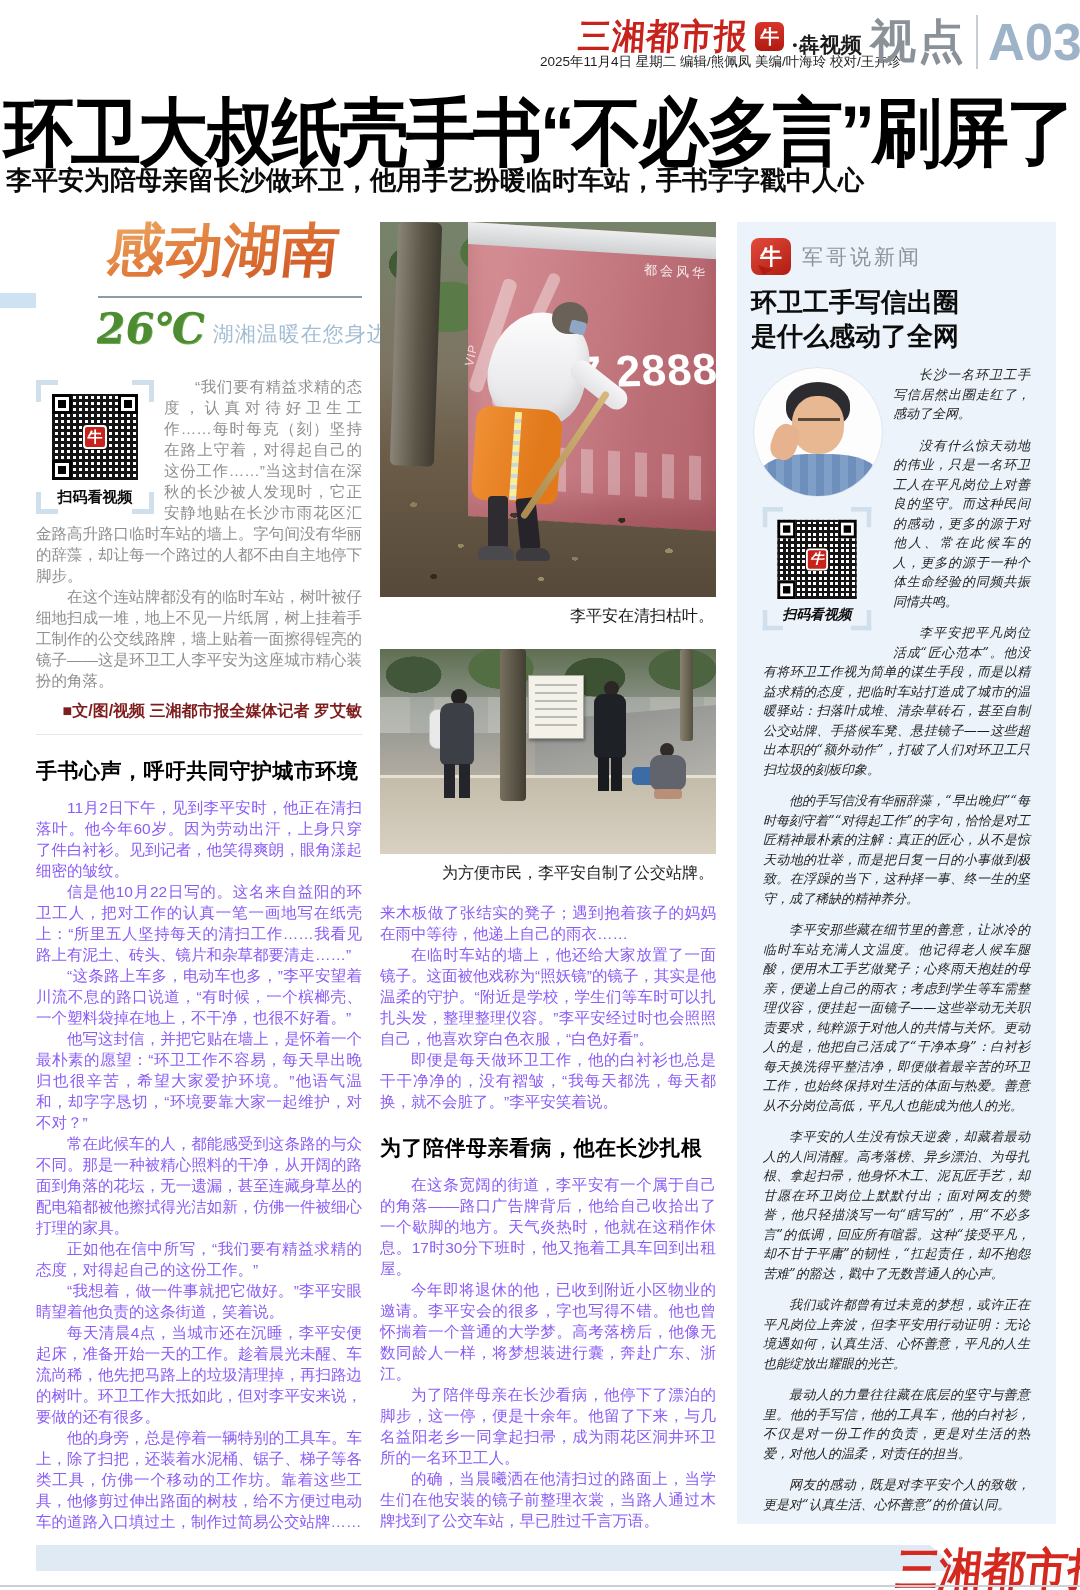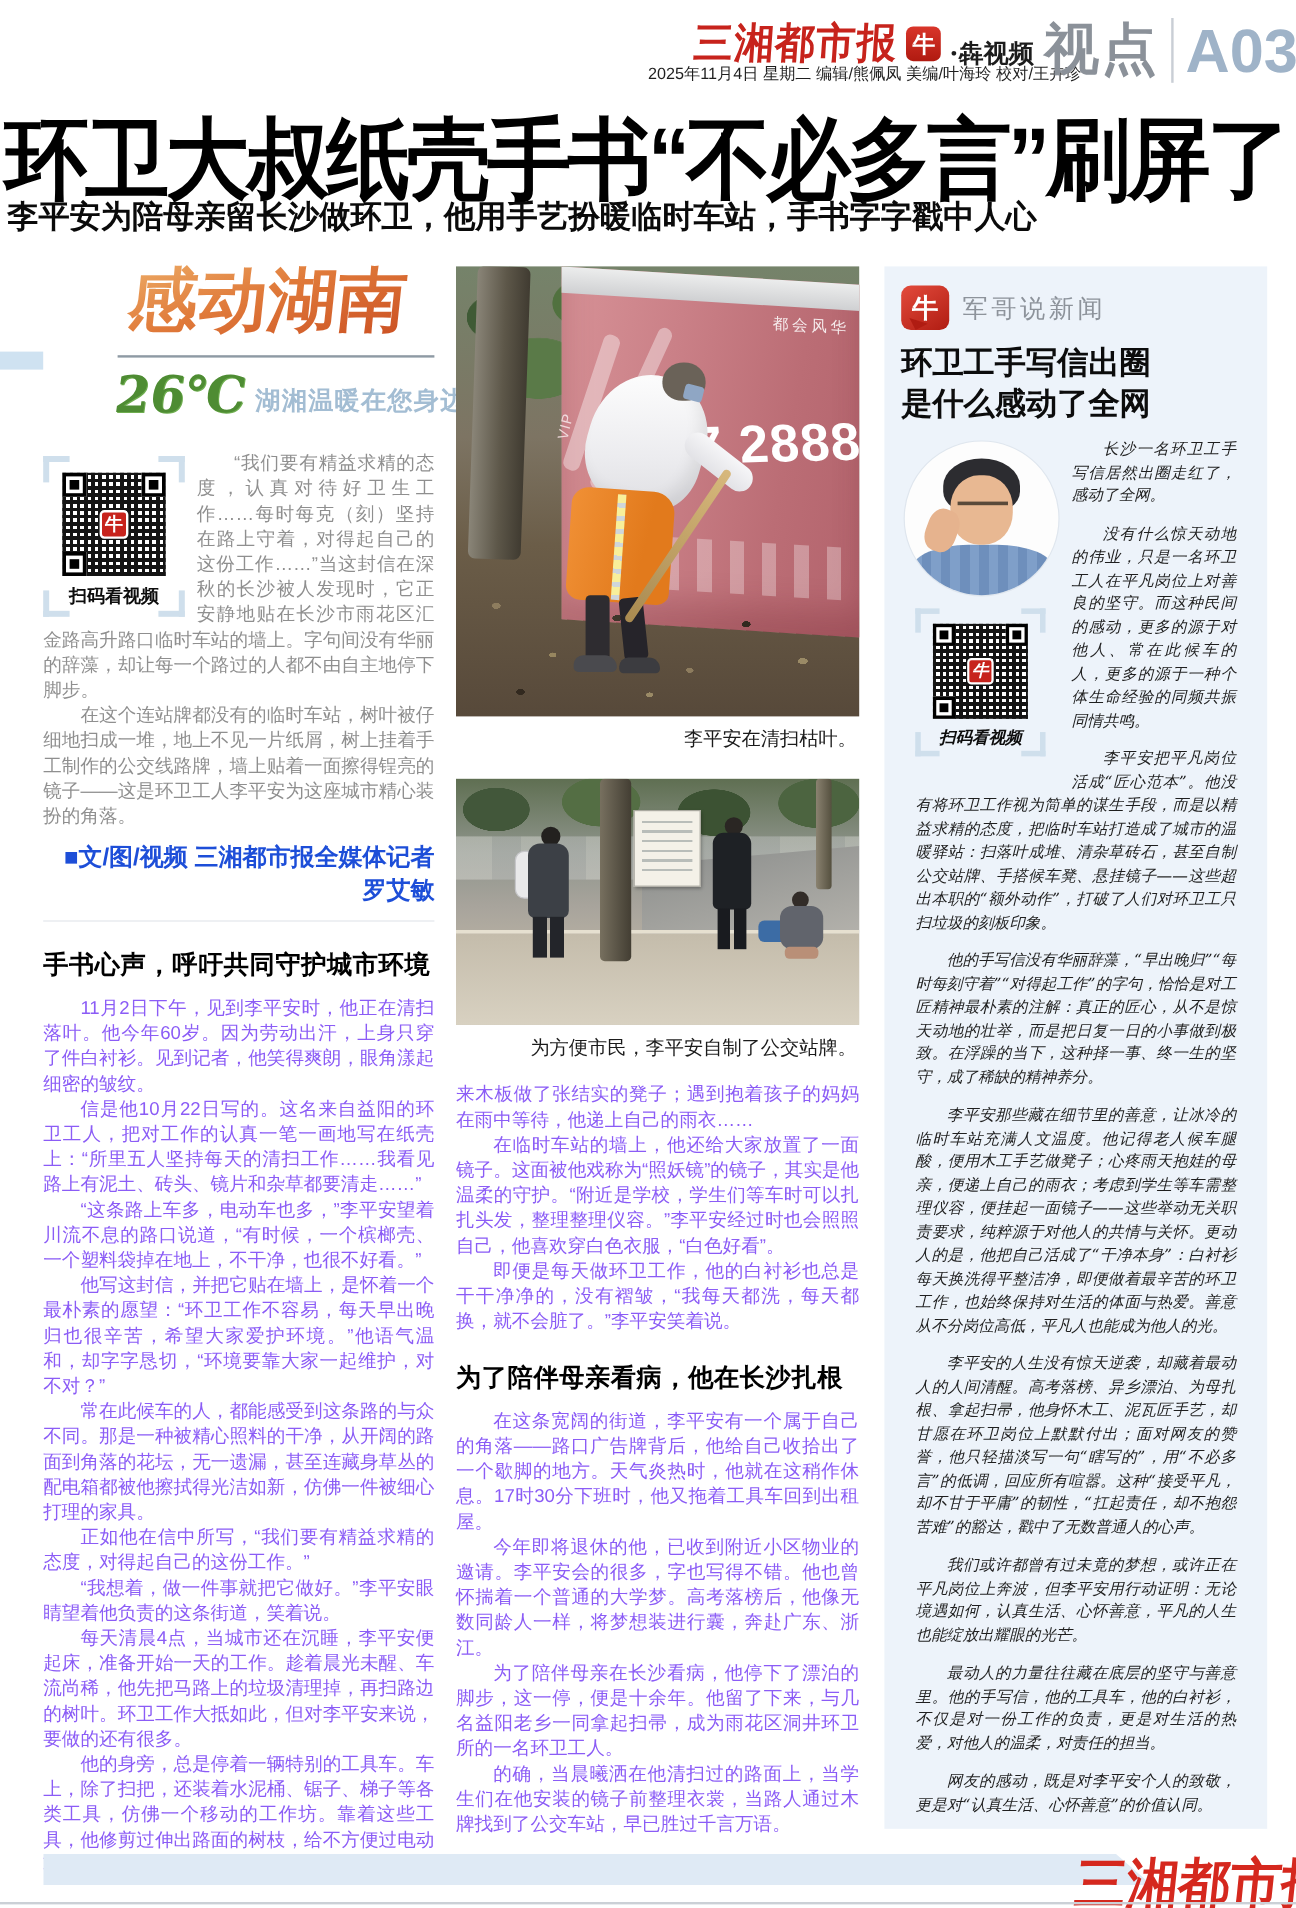--- a/index.html
+++ b/index.html
@@ -26,42 +26,42 @@
              box-sizing:border-box;padding:12px 14px;overflow:hidden;}
   
   .gdh{position:relative;height:146px;margin-bottom:8px;}
   .gdh-title{position:absolute;left:48px;top:-10px;width:278px;text-align:center;font-size:58px;font-weight:800;
              font-family:"DejaVu Serif",serif;transform:skewX(-6deg);
              background:linear-gradient(160deg,#eeb06a 5%,#e07a3a 45%,#c94c20 95%);
              -webkit-background-clip:text;background-clip:text;color:transparent;-webkit-text-fill-color:transparent;white-space:nowrap;}
   .gdh-line{position:absolute;left:62px;right:0;top:74px;border-top:2px solid #8e9aa4;}
   .gdh-sub{position:absolute;left:60px;top:82px;display:flex;align-items:flex-start;white-space:nowrap;}
   .gdh-temp{font-size:42px;font-weight:900;color:#4e8c33;font-family:"DejaVu Serif",serif;transform:skewX(-8deg);text-shadow:1px 1px 0 #6fae50;}
-  .gdh-tag{font-size:21px;color:#a3bdd3;margin-left:8px;margin-top:16px;letter-spacing:1px;font-weight:700;}
+  .gdh-tag{font-size:21px;color:#a3bdd3;margin-left:8px;margin-top:16px;letter-spacing:1px;font-weight:400;}
   .left-tab{position:absolute;left:0;top:293px;width:36px;height:15px;background:#cfe2f1;}
   
   .qr-area{position:relative;width:118px;height:134px;}
   .ck{position:absolute;width:22px;height:22px;border:5px solid #cfdfec;box-sizing:border-box;}
   .ck.tl{top:0;left:0;border-right:0;border-bottom:0}
   .ck.tr{top:0;right:0;border-left:0;border-bottom:0}
   .ck.bl{bottom:0;left:0;border-right:0;border-top:0}
   .ck.br{bottom:0;right:0;border-left:0;border-top:0}
   .qr-box{position:absolute;left:16px;top:14px;width:86px;height:86px;background:
       repeating-linear-gradient(0deg,#141414 0 3px,transparent 3px 6px),
       repeating-linear-gradient(90deg,#141414 0 3px,#ffffff 3px 6px);}
   .fp{position:absolute;width:20px;height:20px;background:#fff;border:3px solid #000;box-sizing:border-box;}
   .fp::after{content:'';position:absolute;inset:3px;background:#000;}
   .fp.tl{top:0;left:0}.fp.tr{top:0;right:0}.fp.bl{bottom:0;left:0}
   .qr-badge{position:absolute;left:50%;top:50%;transform:translate(-50%,-50%);width:24px;height:24px;background:#c7231c;
             border:2px solid #fff;color:#fff;font-size:15px;font-weight:800;display:flex;align-items:center;justify-content:center;border-radius:4px;box-sizing:border-box;}
   .qr-label{position:absolute;left:-10px;right:-10px;top:108px;text-align:center;font-size:15px;font-weight:700;color:#0d0d0d;white-space:nowrap;}
   .qr-float{float:left;margin:4px 10px 2px 0;}
   
   .quote-text p{font-size:15.5px;line-height:21px;color:#8f8f8f;text-align:justify;text-indent:2em;margin:0;}
-  .lead-byline{text-align:right;font-size:20px;font-weight:700;color:#1d4ed8;margin:10px 0 4px;clear:both;}
+  .lead-byline{text-align:right;font-size:16px;font-weight:700;color:#7f1d1d;margin:10px 0 4px;clear:both;}
   .sep-h{border-top:1px solid #e3e7ec;margin:12px 0 0;}
   .sec-h{font-size:21px;font-weight:800;color:#000;margin:22px 0 12px;letter-spacing:0.5px;white-space:nowrap;}
   .body-text p{font-size:15.5px;line-height:21px;color:#8b5cf6;text-align:justify;text-indent:2em;margin:0;}
   .cont-first p:first-child{text-indent:0;}
   
   .photo{position:relative;overflow:hidden;background:#888;}
   .photo1{width:336px;height:375px;background:linear-gradient(180deg,#75836a 0%,#7d7463 38%,#6b5d48 62%,#57493a 100%);}
   .p1-foliage{position:absolute;left:0;top:0;width:64%;height:118px;background:
       radial-gradient(42px 32px at 16% 36%,#3f5a35 60%,transparent 61%),
       radial-gradient(52px 36px at 52% 26%,#51713f 60%,transparent 61%),

